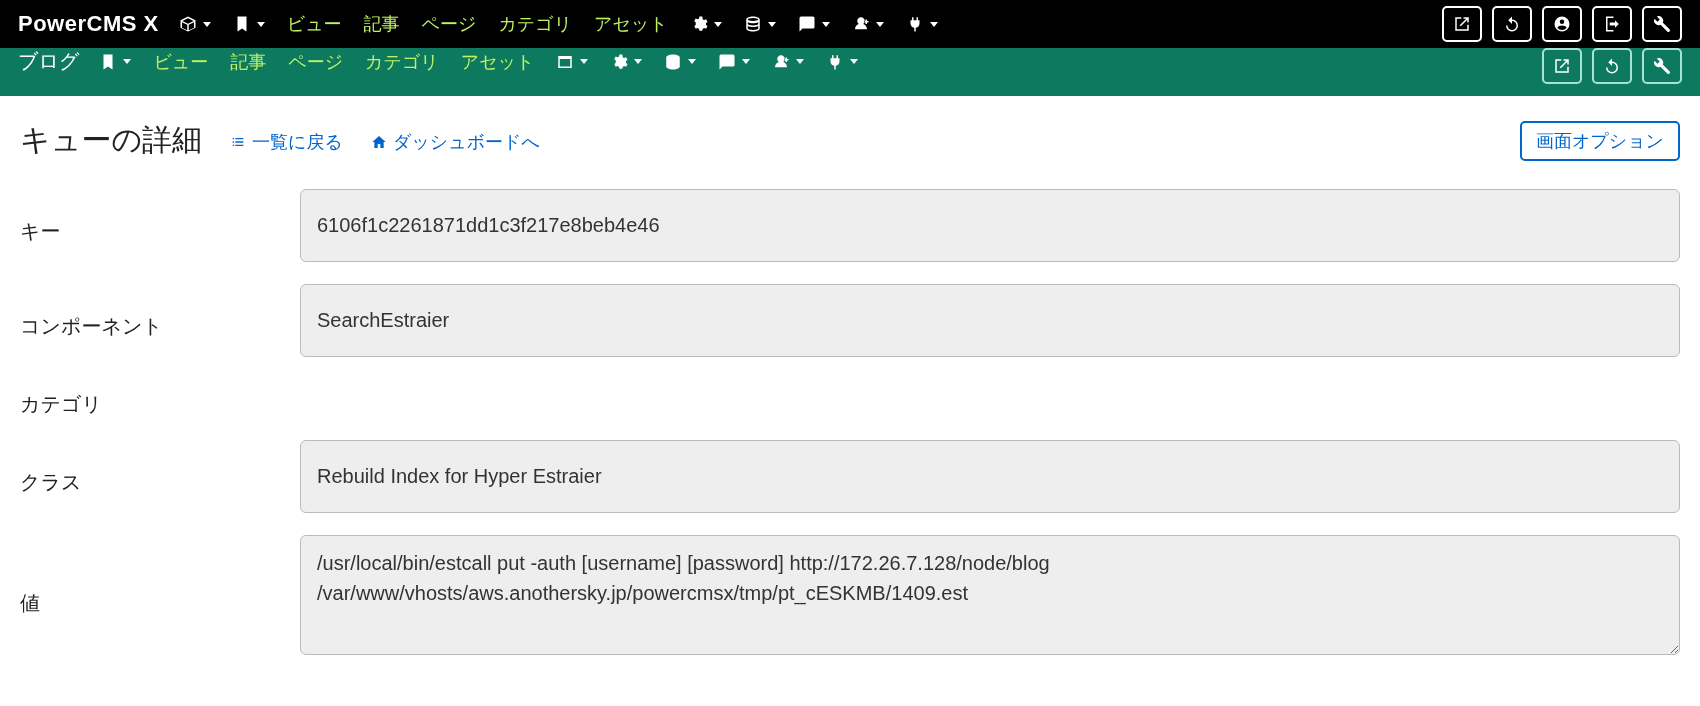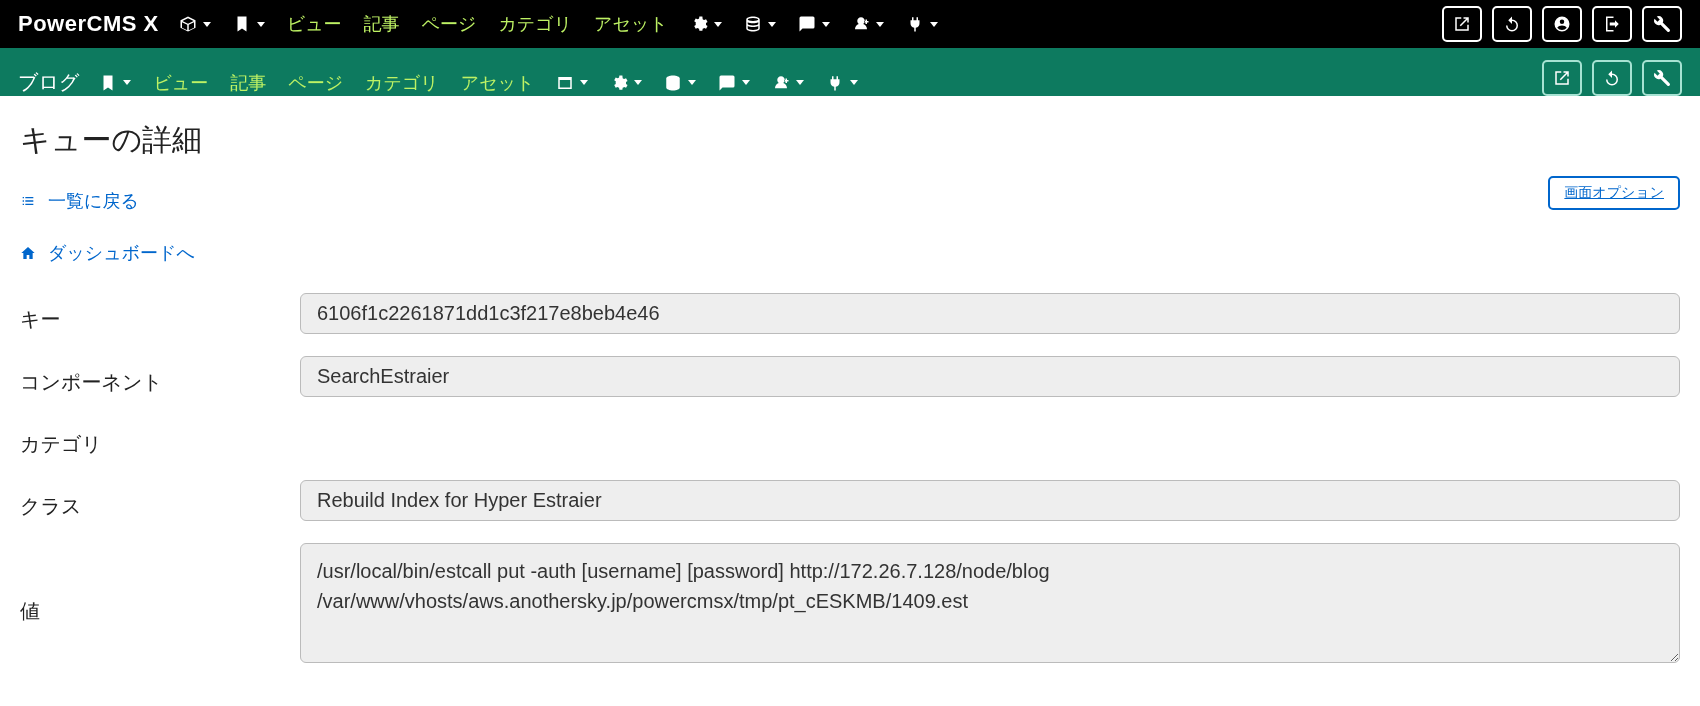--- a/index.html
+++ b/index.html
@@ -9,39 +9,39 @@
 .topbar-left { display: flex; align-items: center; gap: 6px; }
 .brand { font-size: 22px; font-weight: 700; margin-right: 6px; letter-spacing: 0.5px; }
 .topnav-item { color: #bef264; font-size: 18px; padding: 0 8px; display: inline-flex; align-items: center; gap: 4px; cursor: pointer; }
 .caret { width: 0; height: 0; border-left: 4px solid transparent; border-right: 4px solid transparent; border-top: 5px solid #fff; display: inline-block; margin-left: 2px; }
 .caret-green { border-top-color: #fff; }
 
 .topbar-right { display: flex; gap: 10px; }
 .icon-btn { width: 40px; height: 36px; border: 2px solid #fff; border-radius: 5px; background: #000; display: flex; align-items: center; justify-content: center; cursor: pointer; }
 .icon-btn svg { width: 18px; height: 18px; fill: #fff; }
 
-.scopebar { background: #0d7a5f; color: #fff; height: 48px; display: flex; align-items: flex-end; padding: 0 18px; justify-content: space-between; }
+.scopebar { background: #0d7a5f; color: #fff; height: 48px; display: flex; align-items: flex-start; padding: 0 18px; justify-content: space-between; }
 .scopebar-left { display: flex; align-items: center; gap: 6px; }
 .scope-name { font-size: 20px; margin-right: 6px; }
 .scopebar-right { display: flex; gap: 10px; }
 .icon-btn-green { width: 40px; height: 36px; border: 2px solid #a7e3d3; border-radius: 5px; background: transparent; display: flex; align-items: center; justify-content: center; cursor: pointer; }
 .icon-btn-green svg { width: 18px; height: 18px; fill: #fff; }
 
 .page { padding: 24px 20px; }
 .page-header { display: flex; align-items: center; justify-content: space-between; margin-bottom: 28px; }
-.page-header-left { display: flex; align-items: baseline; gap: 28px; flex-wrap: wrap; flex-direction: column; }
+.page-header-left { display: flex; align-items: baseline; gap: 28px; flex-wrap: wrap; }
 .page-title { font-size: 30px; font-weight: 400; color: #222; }
-.page-link { color: #0066cc; font-size: 18px; display: inline-flex; align-items: center; gap: 12px; cursor: pointer; }
+.page-link { color: #0066cc; font-size: 18px; display: inline-flex; align-items: center; gap: 6px; cursor: pointer; }
 .page-link svg { width: 16px; height: 16px; fill: #0066cc; }
-.option-btn { border: 2px solid #0066cc; color: #0066cc; background: #fff; padding: 6px 14px; border-radius: 5px; font-size: 14px; cursor: pointer; text-decoration: underline; }
+.option-btn { border: 2px solid #0066cc; color: #0066cc; background: #fff; padding: 6px 14px; border-radius: 5px; font-size: 18px; cursor: pointer; }
 
 .form-row { display: flex; align-items: center; margin-bottom: 22px; }
 .form-label { width: 280px; flex-shrink: 0; font-size: 20px; color: #222; padding-top: 12px; }
 .form-value { flex: 1; }
-.ro-input { width: 100%; background: #eeeeee; border: 1px solid #bbb; border-radius: 6px; padding: 8px 16px; font-size: 20px; color: #333; font-family: inherit; }
+.ro-input { width: 100%; background: #eeeeee; border: 1px solid #bbb; border-radius: 6px; padding: 24px 16px; font-size: 20px; color: #333; font-family: inherit; }
 .ro-textarea { width: 100%; background: #eeeeee; border: 1px solid #bbb; border-radius: 6px; padding: 12px 16px; font-size: 20px; color: #333; font-family: inherit; resize: vertical; min-height: 120px; line-height: 1.5; }
 
 .ico { width: 18px; height: 18px; display: inline-block; }
 </style>
 </head>
 <body>
 
 <div class="topbar">
   <div class="topbar-left">
     <span class="brand">PowerCMS X</span>

